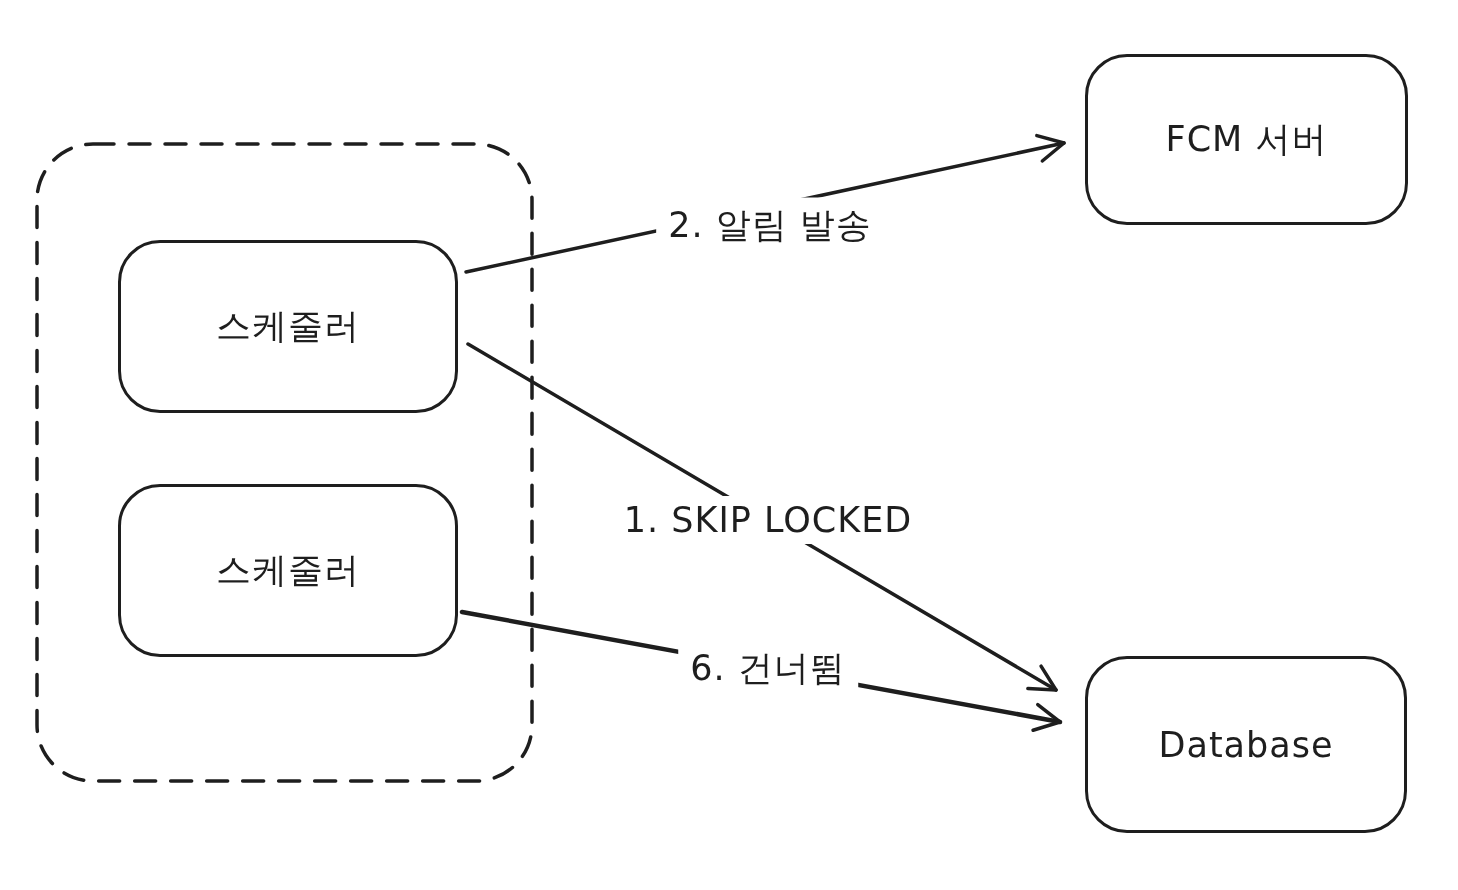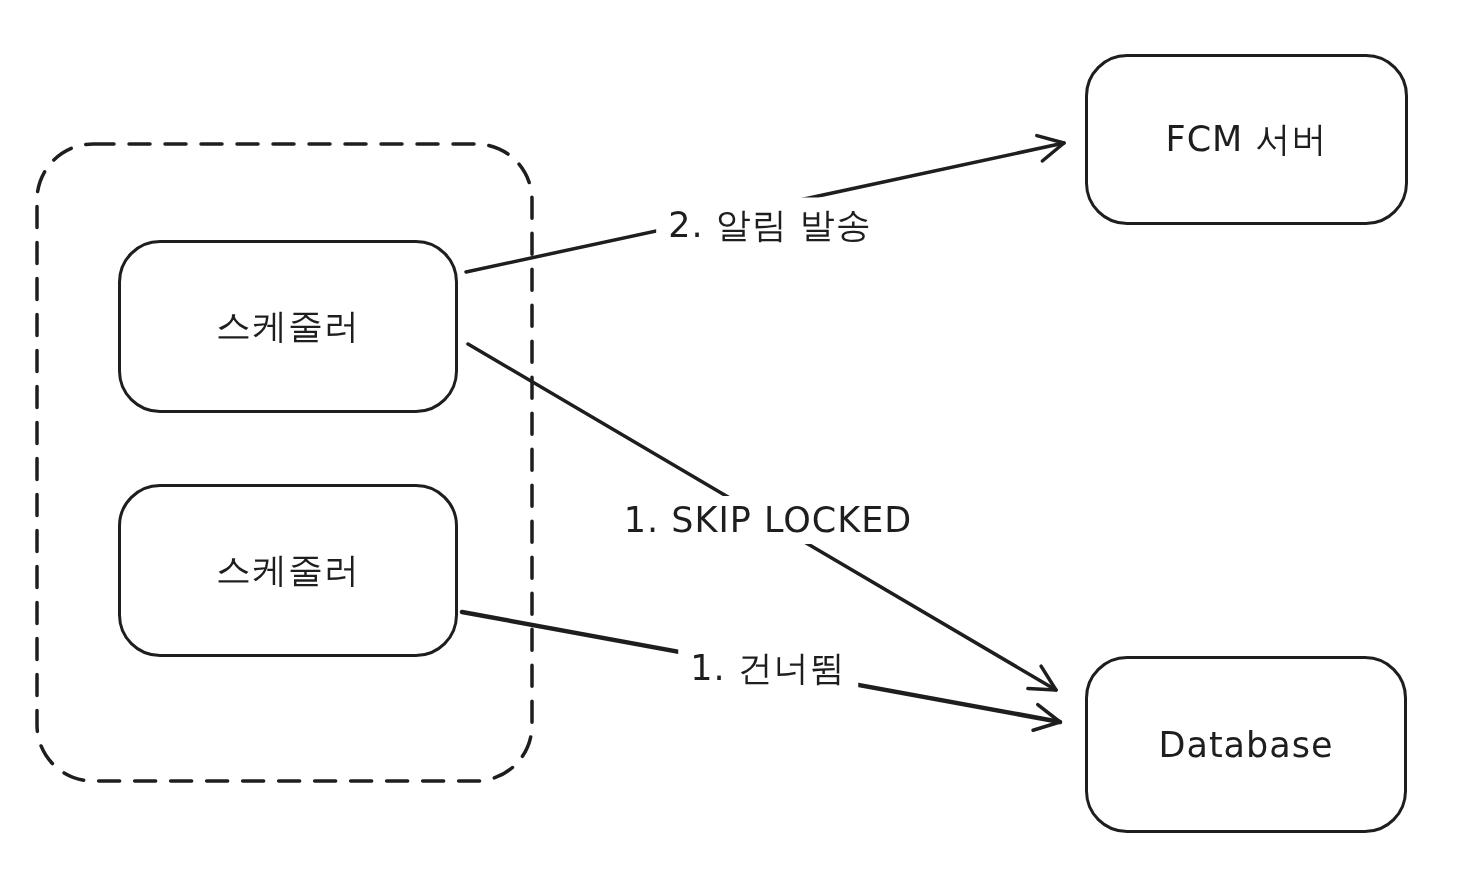--- a/index.html
+++ b/index.html
@@ -93,15 +93,15 @@
   </div>
 
   <div class="node node-database">
     <span class="node-label">Database</span>
   </div>
 
   <div class="edge-label edge-label-notify">2. 알림 발송</div>
 
   <div class="edge-label edge-label-skip-locked">1. SKIP LOCKED</div>
 
-  <div class="edge-label edge-label-skipped">1. 건너뜀</div>
+  <div class="edge-label edge-label-skipped">6. 건너뜀</div>
 
 </div>
 
 </body></html>

